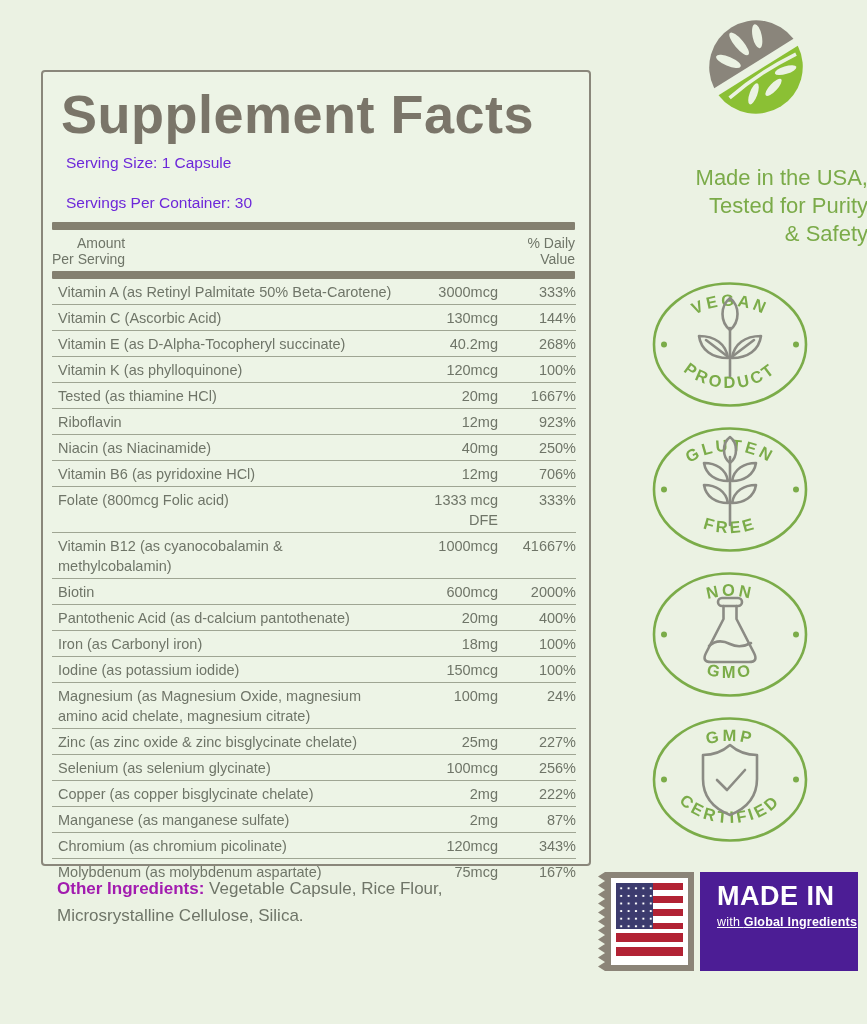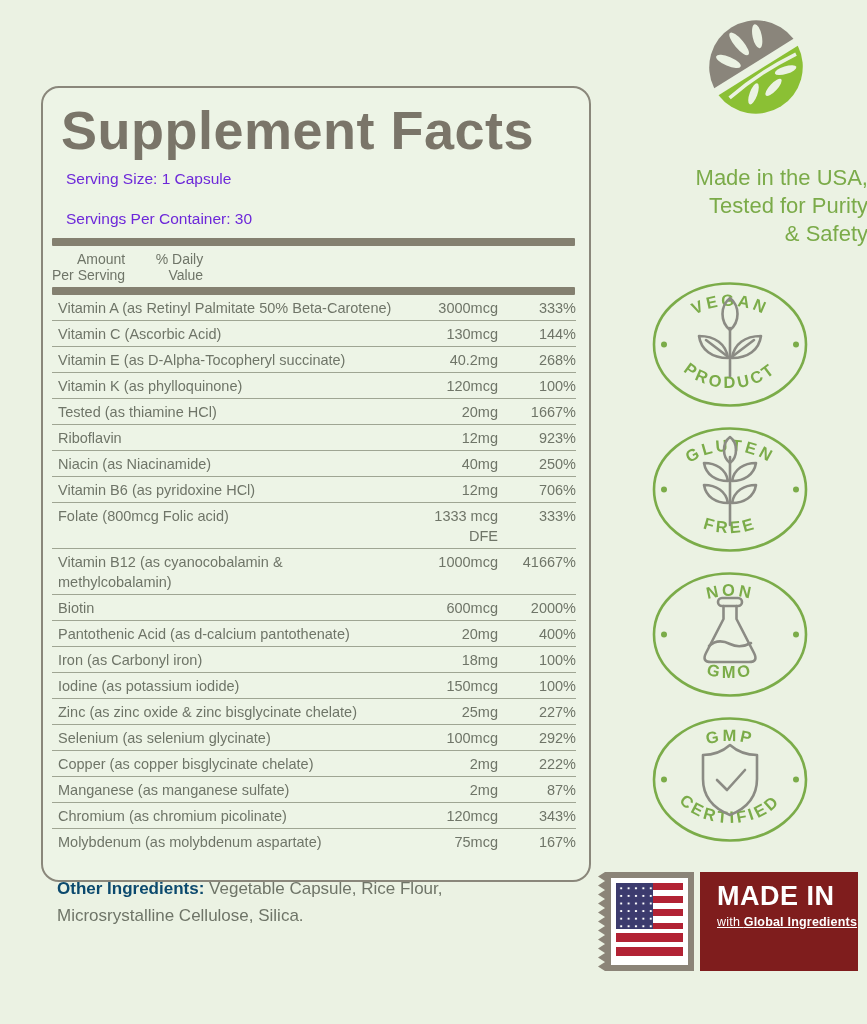--- a/index.html
+++ b/index.html
@@ -4,34 +4,34 @@
 <style>
   html,body{margin:0;padding:0;}
   body{
     width:867px;height:1024px;position:relative;overflow:hidden;
     background:#ebf2e3;
     font-family:"Liberation Sans",sans-serif;
     color:#6f7568;
   }
   
   .facts-panel{
-    position:absolute;left:41px;top:86px;width:550px;height:796px;
-    box-sizing:border-box;border:2px solid #8a877b;border-radius:18px;
+    position:absolute;left:41px;top:70px;width:550px;height:796px;
+    box-sizing:border-box;border:2px solid #8a877b;border-radius:4px;
     padding:12px 14px 0 9px;background:#edf4e6;
   }
   .panel-title{
     margin:2px 0 0 9px;font-size:54px;line-height:56px;font-weight:bold;
     letter-spacing:.5px;color:#7a7569;white-space:nowrap;
   }
   .serving-info{margin:8px 0 0 14px;font-size:15.5px;line-height:25px;white-space:pre-line;color:#6d28d9;}
   .thick-bar{height:8px;background:#848070;border-radius:1px;}
   .bar-1{margin-top:7px;}
   .bar-2{margin-top:4px;}
   .col-headers{
-    display:flex;justify-content:flex-start;align-items:flex-end;
+    display:flex;justify-content:space-between;align-items:flex-end;
     margin-top:5px;font-size:14px;line-height:16px;color:#6f7568;
   }
   .col-headers .hdr{white-space:pre-line;text-align:right;}
   .col-headers .hdr-dv{width:78px;}
   .facts-table{
     width:100%;border-collapse:collapse;table-layout:fixed;margin-top:0;
   }
   .facts-table col.c-label{width:354px;}
   .facts-table col.c-amount{width:92px;}
   .facts-table col.c-dv{width:78px;}
@@ -40,21 +40,21 @@
     color:#6f7568;border-bottom:1px solid #9fa593;
   }
   .facts-table tr:last-child td{border-bottom:none;}
   .facts-table td.label{padding-left:6px;white-space:pre;margin-top:44px;}
   .facts-table td.amount,.facts-table td.dv{text-align:right;}
   
   .other-ing{
     position:absolute;left:57px;top:876px;width:470px;margin:0;
     font-size:17px;line-height:26.5px;white-space:pre-line;color:#6f7568;
   }
-  .other-ing b{color:#0c4a6e;}
+  .other-ing b{color:#a21caf;}
   
   .brand-logo{position:absolute;left:705px;top:16px;width:102px;height:102px;}
   .tagline{
     position:absolute;left:616px;top:148px;width:236px;margin:16px;
     text-align:right;font-size:22px;line-height:28px;font-weight:500;
     color:#7bab49;white-space:pre-line;
   }
   .badges{
     position:absolute;left:648px;top:278px;display:flex;flex-direction:column;gap:12px;
   }
@@ -86,21 +86,21 @@
   .flag-side-stripes{
     flex:1;height:46px;
     background:repeating-linear-gradient(180deg,#b22234 0 6.6px,#ffffff 6.6px 13.2px);
   }
   .flag-bottom{
     height:31px;
     background:linear-gradient(180deg,#ffffff 0 4px,#b22234 4px 13px,#ffffff 13px 18px,#b22234 18px 27px,#ffffff 27px 31px);
   }
   .stamp-gap{width:6px;}
   .stamp-text-block{
-    width:158px;height:99px;background:#7f1d1d;box-sizing:border-box;
+    width:158px;height:99px;background:#4c1d95;box-sizing:border-box;
     padding:10px 0 0 17px;color:#ffffff;
   }
   .stamp-line{font-size:27px;line-height:29px;font-weight:bold;letter-spacing:.5px;white-space:nowrap;}
   .stamp-sub{margin-top:4px;font-size:12.5px;letter-spacing:.2px;white-space:nowrap;text-decoration:underline;}
 </style>
 </head>
 <body>
 
 <section class="facts-panel">
   <h1 class="panel-title">Supplement Facts</h1>
@@ -200,31 +200,37 @@
     <td class="amount">18mg</td>
     <td class="dv">100%</td>
   </tr>
 
   <tr>
     <td class="label">Iodine (as potassium iodide)</td>
     <td class="amount">150mcg</td>
     <td class="dv">100%</td>
   </tr>
 
+  <tr>
+    <td class="label">Magnesium (as Magnesium Oxide, magnesium
+amino acid chelate, magnesium citrate)</td>
+    <td class="amount">100mg</td>
+    <td class="dv">24%</td>
+  </tr>
 
   <tr>
     <td class="label">Zinc (as zinc oxide &amp; zinc bisglycinate chelate)</td>
     <td class="amount">25mg</td>
     <td class="dv">227%</td>
   </tr>
 
   <tr>
     <td class="label">Selenium (as selenium glycinate)</td>
     <td class="amount">100mcg</td>
-    <td class="dv">292%</td>
+    <td class="dv">256%</td>
   </tr>
 
   <tr>
     <td class="label">Copper (as copper bisglycinate chelate)</td>
     <td class="amount">2mg</td>
     <td class="dv">222%</td>
   </tr>
 
   <tr>
     <td class="label">Manganese (as manganese sulfate)</td>

